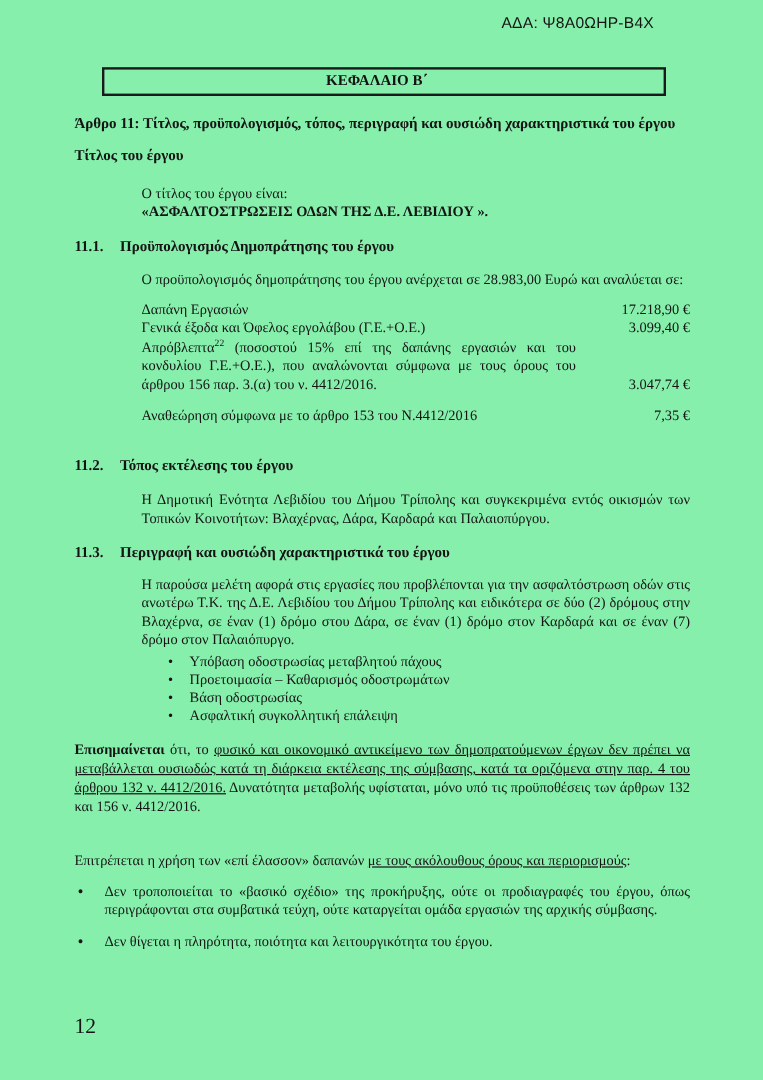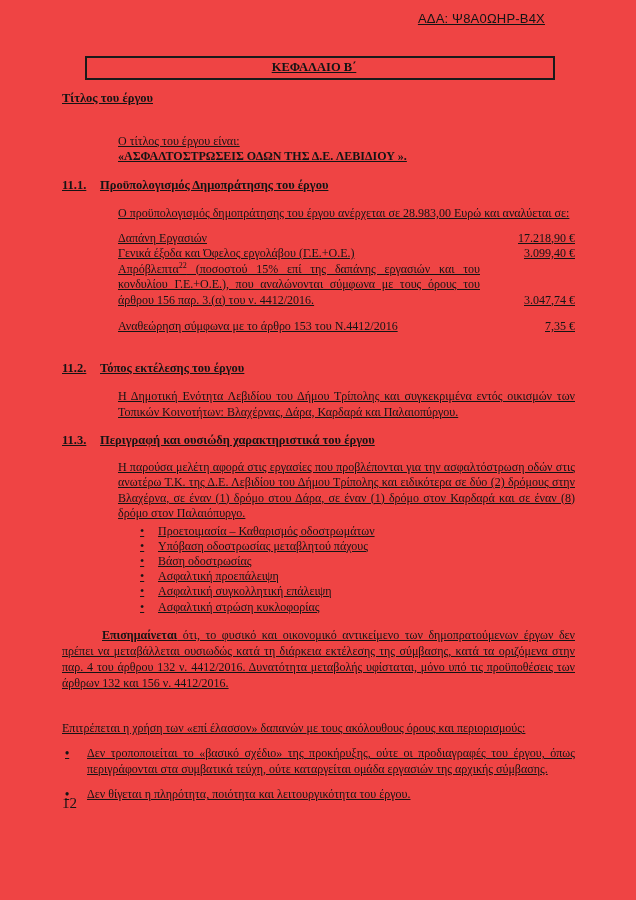--- a/index.html
+++ b/index.html
@@ -2,27 +2,26 @@
 <html><head>
 <meta charset="utf-8">
 <style>
   * { margin: 0; padding: 0; box-sizing: border-box; }
   html, body { background: #e8e8e8; }
   .page {
     position: relative;
     width: 636px;
     height: 900px;
     margin: 0 auto;
-    background: #ef4444;
+    background: #86efac;
     font-family: "Liberation Serif", "DejaVu Serif", serif;
     font-size: 12px;
     line-height: 15.5px;
     color: #141414;
     overflow: hidden;
-    text-decoration: underline;
   }
   .content { padding: 0 61px 0 62px; }
 
   .ada {
     font-family: "Liberation Sans", "DejaVu Sans", sans-serif;
     font-size: 13px;
     text-align: right;
     padding-top: 11px;
     margin-right: 30px;
     letter-spacing: 0.2px;
@@ -44,21 +43,21 @@
     text-align: justify;
     padding-left: 38px;
     text-indent: -38px;
     line-height: 16px;
   }
 
   .sub-heading { margin-top: 11px; font-weight: bold; font-size: 12.5px; }
 
   .indent { margin-left: 56px; }
 
-  .title-block { margin-top: 27px; }
+  .title-block { margin-top: 16px; }
   .title-line { font-weight: bold; }
 
   .sec-heading { display: flex; margin-top: 13px; font-weight: bold; font-size: 12.5px; }
   .sec-num { width: 38px; flex: 0 0 38px; }
 
   .para { margin-top: 13px; text-align: justify; }
 
   .budget { margin-top: 9px; }
   .brow { display: flex; justify-content: space-between; align-items: flex-end; }
   .blabel { text-align: left; }
@@ -69,48 +68,49 @@
 
   .works-intro { text-align: left; }
 
   .bullets { margin-top: 2px; }
   .bullet { display: flex; margin-left: 78px; line-height: 15.2px; }
   .bullet .dot::before { content: "\2022"; }
   .bullet .dot { flex: 0 0 18px; }
 
   .note-para { margin-top: 12px; text-align: justify; line-height: 16px; }
   .u { text-decoration: underline; }
-  .b { font-weight: bold; margin-left: 40px; }
+  .b { font-weight: bold; }
 
   .ellason-para { margin-top: 30px; text-align: justify; }
 
   .bbullets { margin-top: 10px; }
   .bbullet { display: flex; margin-left: 3px; margin-top: 10px; text-align: justify; }
   .bbullet .dot::before { content: "\2022"; font-weight: bold; }
   .bbullet .dot { flex: 0 0 22px; }
 
   .page-number {
     position: absolute;
     left: 62px;
-    top: 796px;
-    font-size: 15px;
+    top: 848px;
+    font-size: 18px;
   }
 </style>
 </head>
 <body>
 
 <div class="page">
   <div class="content">
 
     <div class="ada">ΑΔΑ: Ψ8Α0ΩΗΡ-Β4Χ</div>
 
     <div class="chapter-box">
       <span>ΚΕΦΑΛΑΙΟ Β΄</span>
     </div>
 
+    <div class="article-heading">Άρθρο 11: Τίτλος, προϋπολογισμός, τόπος, περιγραφή και ουσιώδη χαρακτηριστικά του έργου</div>
 
     <div class="sub-heading">Τίτλος του έργου</div>
 
     <div class="title-block indent">
       <div>Ο τίτλος του έργου είναι:</div>
       <div class="title-line">«ΑΣΦΑΛΤΟΣΤΡΩΣΕΙΣ ΟΔΩΝ ΤΗΣ Δ.Ε. ΛΕΒΙΔΙΟΥ ».</div>
     </div>
 
     <div class="sec-heading">
       <span class="sec-num">11.1.</span>
@@ -146,47 +146,39 @@
     </div>
 
     <div class="para indent">Η Δημοτική Ενότητα Λεβιδίου του Δήμου Τρίπολης και συγκεκριμένα εντός οικισμών των Τοπικών Κοινοτήτων: Βλαχέρνας, Δάρα, Καρδαρά και Παλαιοπύργου.</div>
 
     <div class="sec-heading">
       <span class="sec-num">11.3.</span>
       <span>Περιγραφή και ουσιώδη χαρακτηριστικά του έργου</span>
     </div>
 
     <div class="para indent" style="margin-top: 11px;">
-      <span>Η παρούσα μελέτη αφορά στις εργασίες που προβλέπονται για την ασφαλτόστρωση οδών στις ανωτέρω Τ.Κ. της Δ.Ε. Λεβιδίου του Δήμου Τρίπολης και ειδικότερα σε δύο (2) δρόμους στην Βλαχέρνα, σε έναν (1) δρόμο στου Δάρα, σε έναν (1) δρόμο στον Καρδαρά και σε έναν (8) δρόμο στον Παλαιόπυργο.</span>
+      <span>Η παρούσα μελέτη αφορά στις εργασίες που προβλέπονται για την ασφαλτόστρωση οδών στις ανωτέρω Τ.Κ. της Δ.Ε. Λεβιδίου του Δήμου Τρίπολης και ειδικότερα σε δύο (2) δρόμους στην Βλαχέρνα, σε έναν (1) δρόμο στου Δάρα, σε έναν (1) δρόμο στον Καρδαρά και σε έναν (7) δρόμο στον Παλαιόπυργο.</span>
     </div>
 
     <div class="bullets">
       <div class="bullet">
           <span class="dot"></span>
+          <span>Υπόβαση οδοστρωσίας μεταβλητού πάχους</span>
+        </div>
+      <div class="bullet">
+          <span class="dot"></span>
           <span>Προετοιμασία – Καθαρισμός οδοστρωμάτων</span>
         </div>
       <div class="bullet">
           <span class="dot"></span>
-          <span>Υπόβαση οδοστρωσίας μεταβλητού πάχους</span>
-        </div>
-      <div class="bullet">
-          <span class="dot"></span>
           <span>Βάση οδοστρωσίας</span>
         </div>
       <div class="bullet">
           <span class="dot"></span>
-          <span>Ασφαλτική προεπάλειψη</span>
-        </div>
-      <div class="bullet">
-          <span class="dot"></span>
           <span>Ασφαλτική συγκολλητική επάλειψη</span>
-        </div>
-      <div class="bullet">
-          <span class="dot"></span>
-          <span>Ασφαλτική στρώση κυκλοφορίας</span>
         </div>
     </div>
 
     <div class="note-para">
       <span class="b">Επισημαίνεται</span><span> ότι, το </span><span class="u">φυσικό και οικονομικό αντικείμενο των δημοπρατούμενων έργων  δεν πρέπει να μεταβάλλεται ουσιωδώς κατά τη διάρκεια εκτέλεσης της σύμβασης, κατά τα οριζόμενα στην παρ. 4 του άρθρου 132 ν. 4412/2016.</span><span> Δυνατότητα μεταβολής υφίσταται, μόνο υπό τις προϋποθέσεις των άρθρων 132 και 156 ν. 4412/2016.</span>
     </div>
 
     <div class="ellason-para">
       <span>Επιτρέπεται η χρήση των «επί έλασσον» δαπανών </span><span class="u">με τους ακόλουθους όρους και περιορισμούς</span><span>:</span>
     </div>

